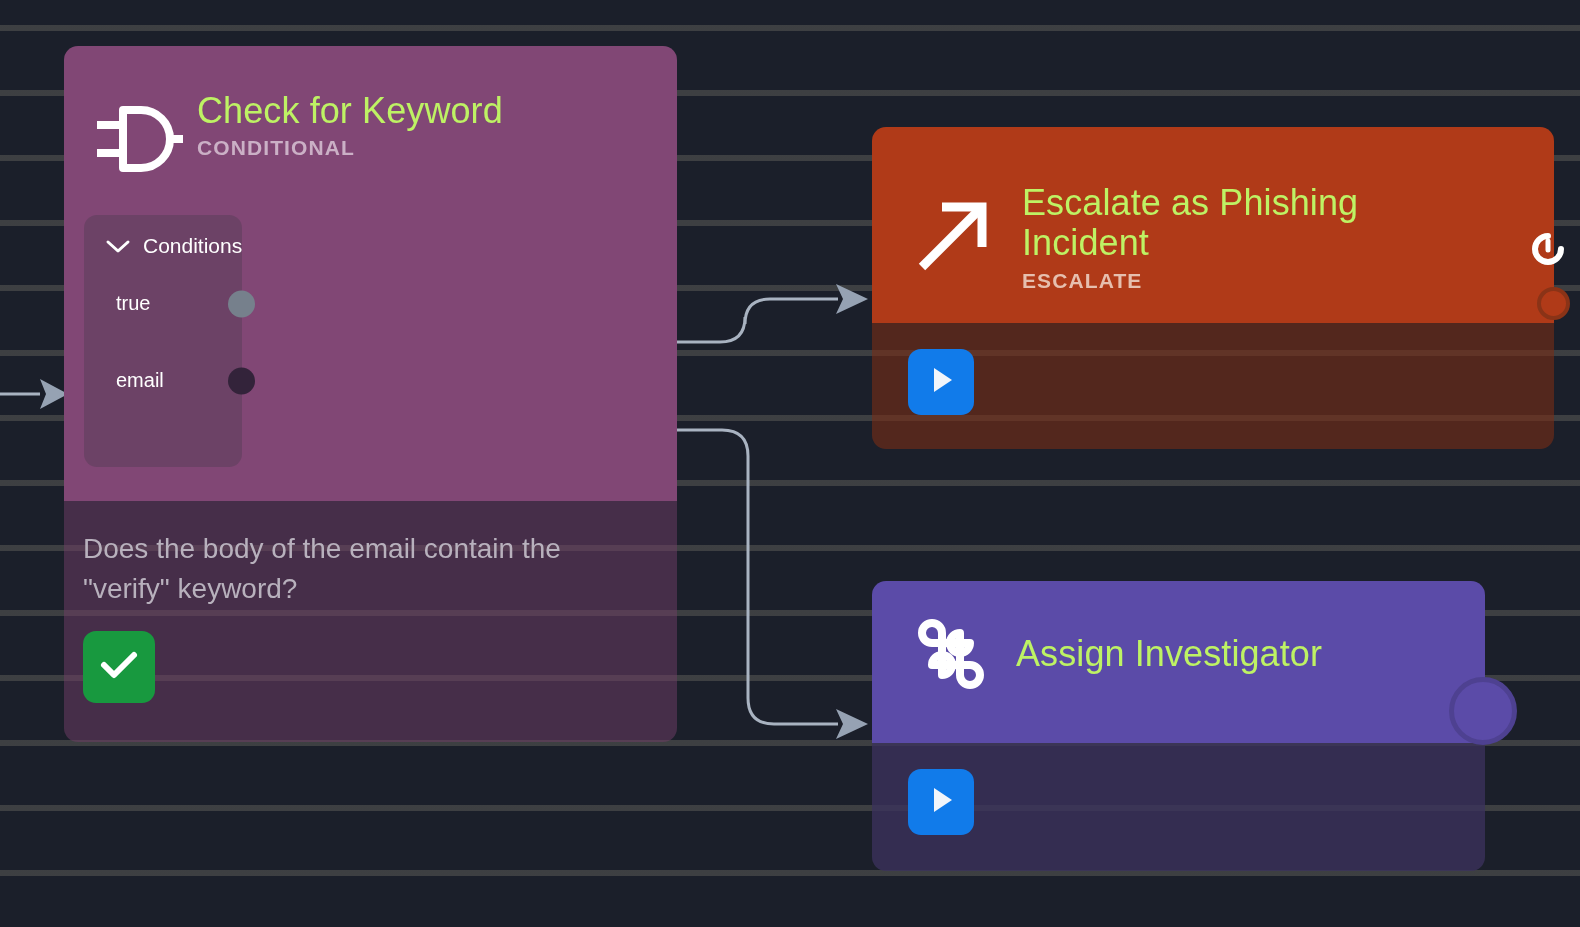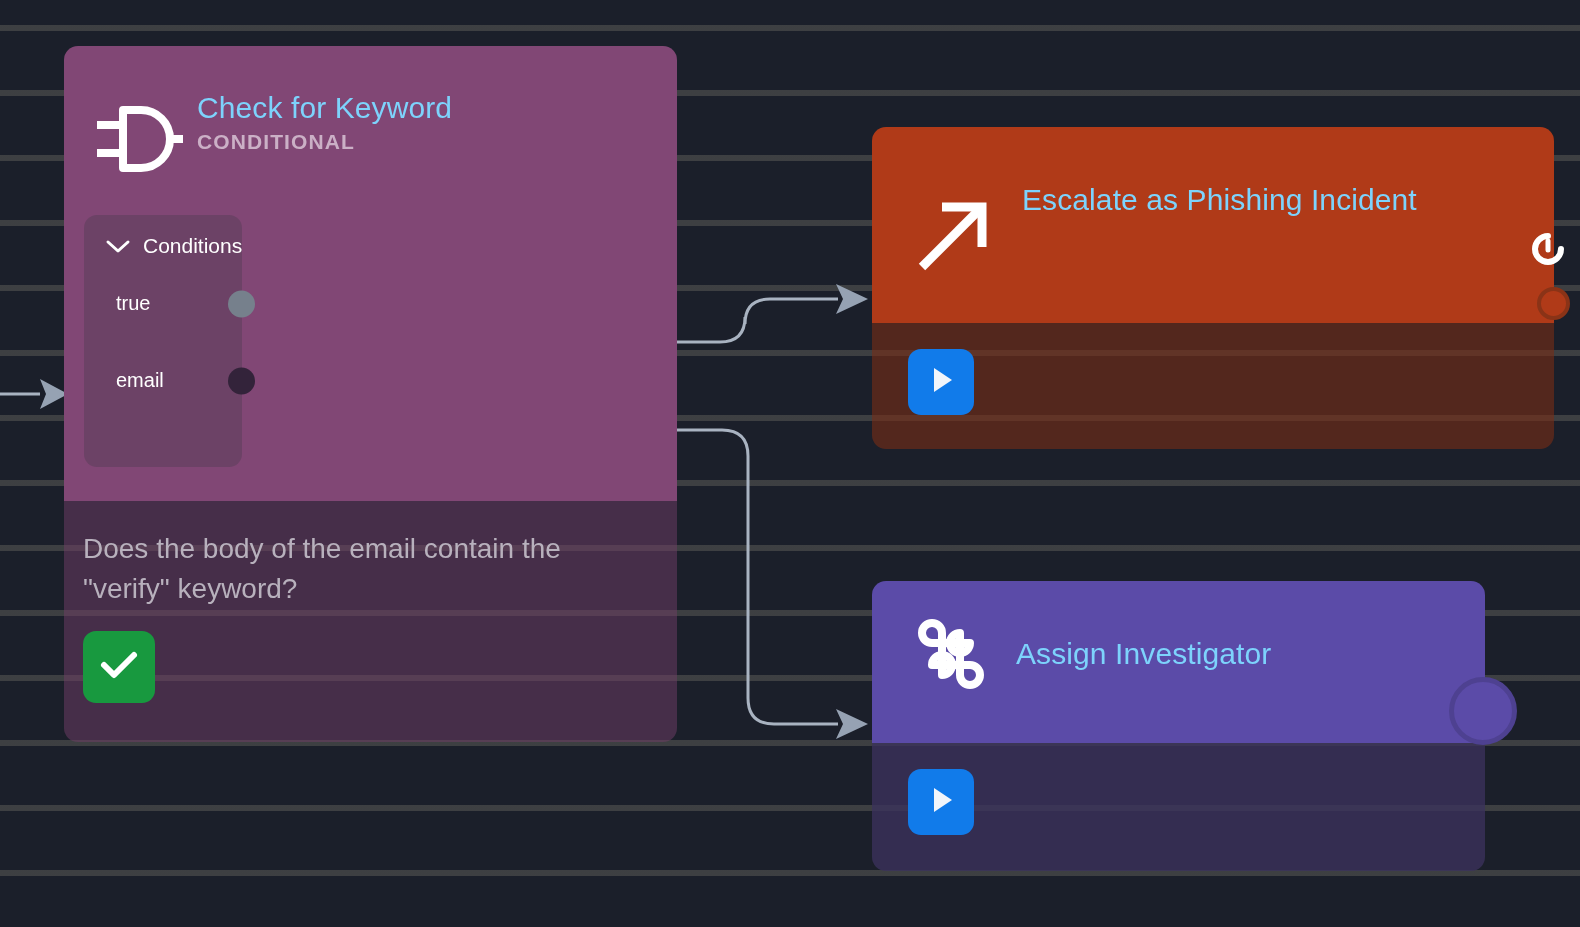--- a/index.html
+++ b/index.html
@@ -50,22 +50,22 @@
     align-items:flex-start;
     border-radius:14px 14px 0 0;
     position:relative;
   }
   .node-icon {
     flex:0 0 auto;
     display:flex; align-items:center; justify-content:center;
   }
   .node-titles { display:flex; flex-direction:column; justify-content:center; }
   .node-title {
-    color:#7dd3fc;
-    font-size:30px;
+    color:#bef264;
+    font-size:36px;
     font-weight:400;
     line-height:1.12;
     letter-spacing:.1px;
   }
   .node-type {
     font-size:21px;
     font-weight:700;
     letter-spacing:1.1px;
     margin-top:5px;
   }
@@ -291,20 +291,21 @@
 
     <div class="node-head">
       <div class="node-icon">
         <svg width="78" height="74" viewBox="0 0 78 74" xmlns="http://www.w3.org/2000/svg">
           <line x1="6" y1="68" x2="64" y2="10" stroke="#ffffff" stroke-width="9"></line>
           <polyline points="26,8 66,8 66,48" fill="none" stroke="#ffffff" stroke-width="9" stroke-linecap="butt" stroke-linejoin="miter"></polyline>
         </svg>
       </div>
       <div class="node-titles">
         <div class="node-title">Escalate as Phishing Incident</div>
+        <div class="node-type">ESCALATE</div>
       </div>
     </div>
 
     <div class="clock-badge">
       <svg width="34" height="34" viewBox="0 0 34 34" xmlns="http://www.w3.org/2000/svg">
         <path d="M 17 4 A 13 13 0 1 0 30 17" fill="none" stroke="#ffffff" stroke-width="6" stroke-linecap="round"></path>
         <line x1="17" y1="9" x2="17" y2="18" stroke="#ffffff" stroke-width="5" stroke-linecap="round"></line>
       </svg>
     </div>
     <div class="port-escalate"></div>

